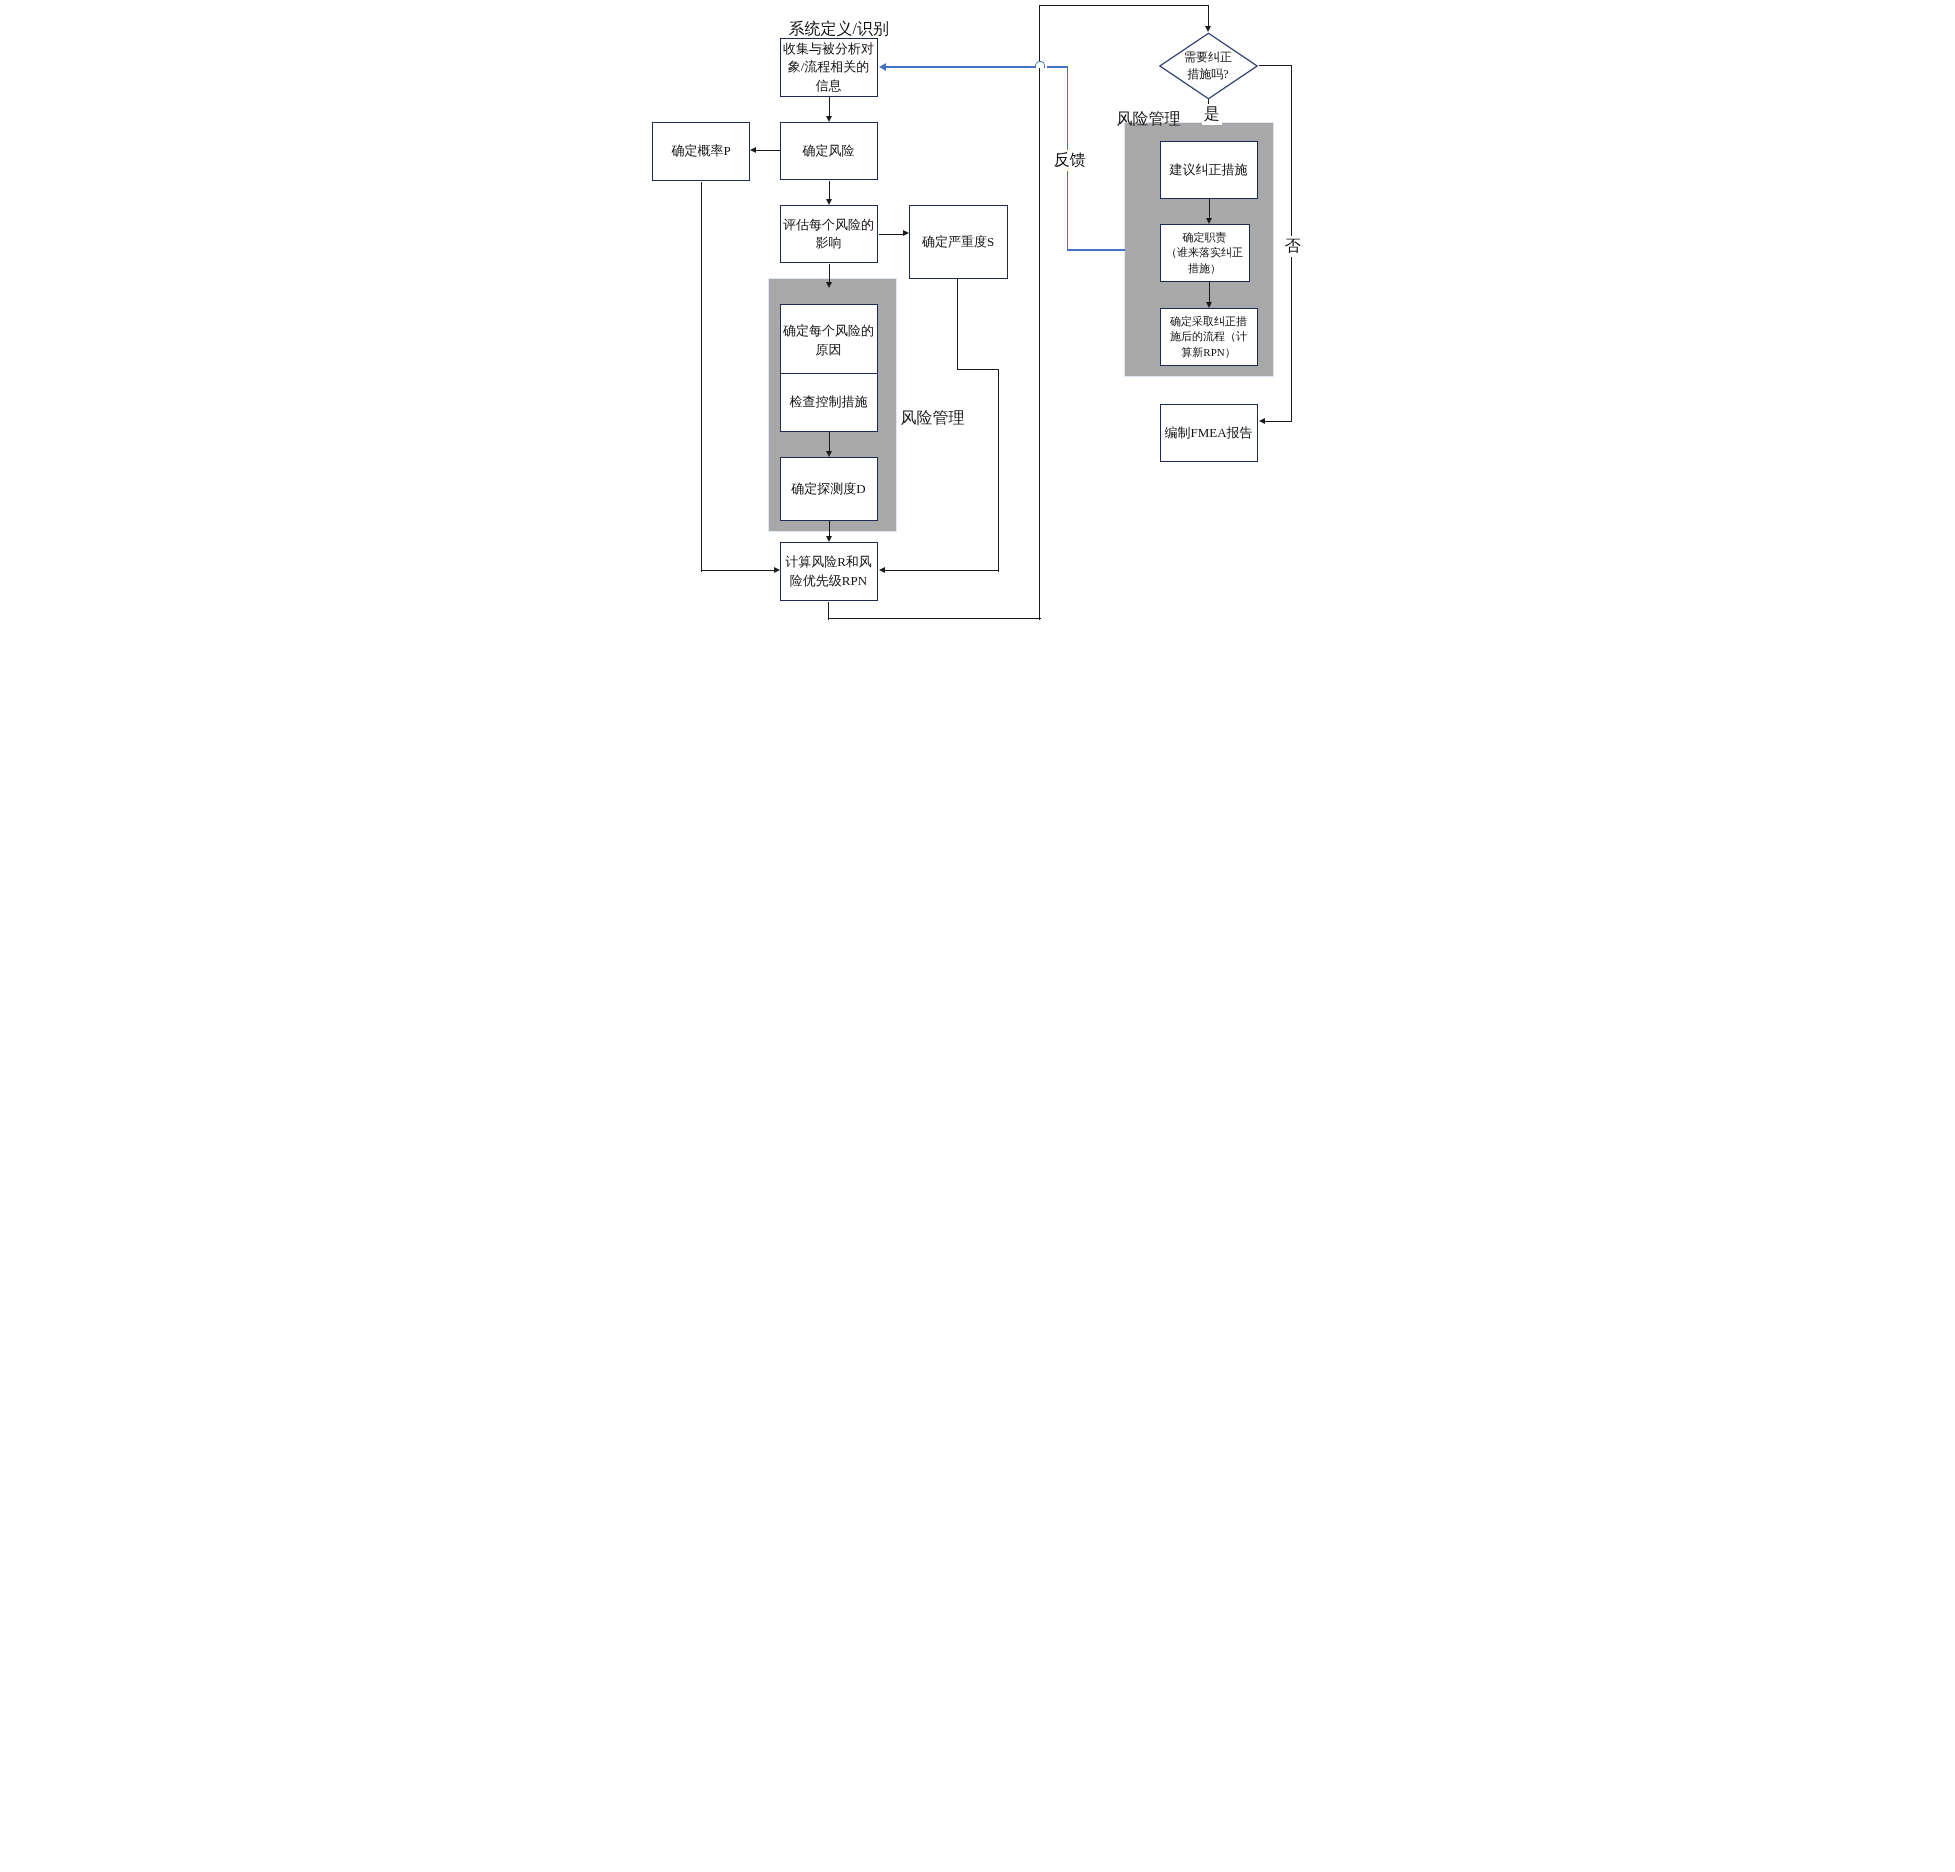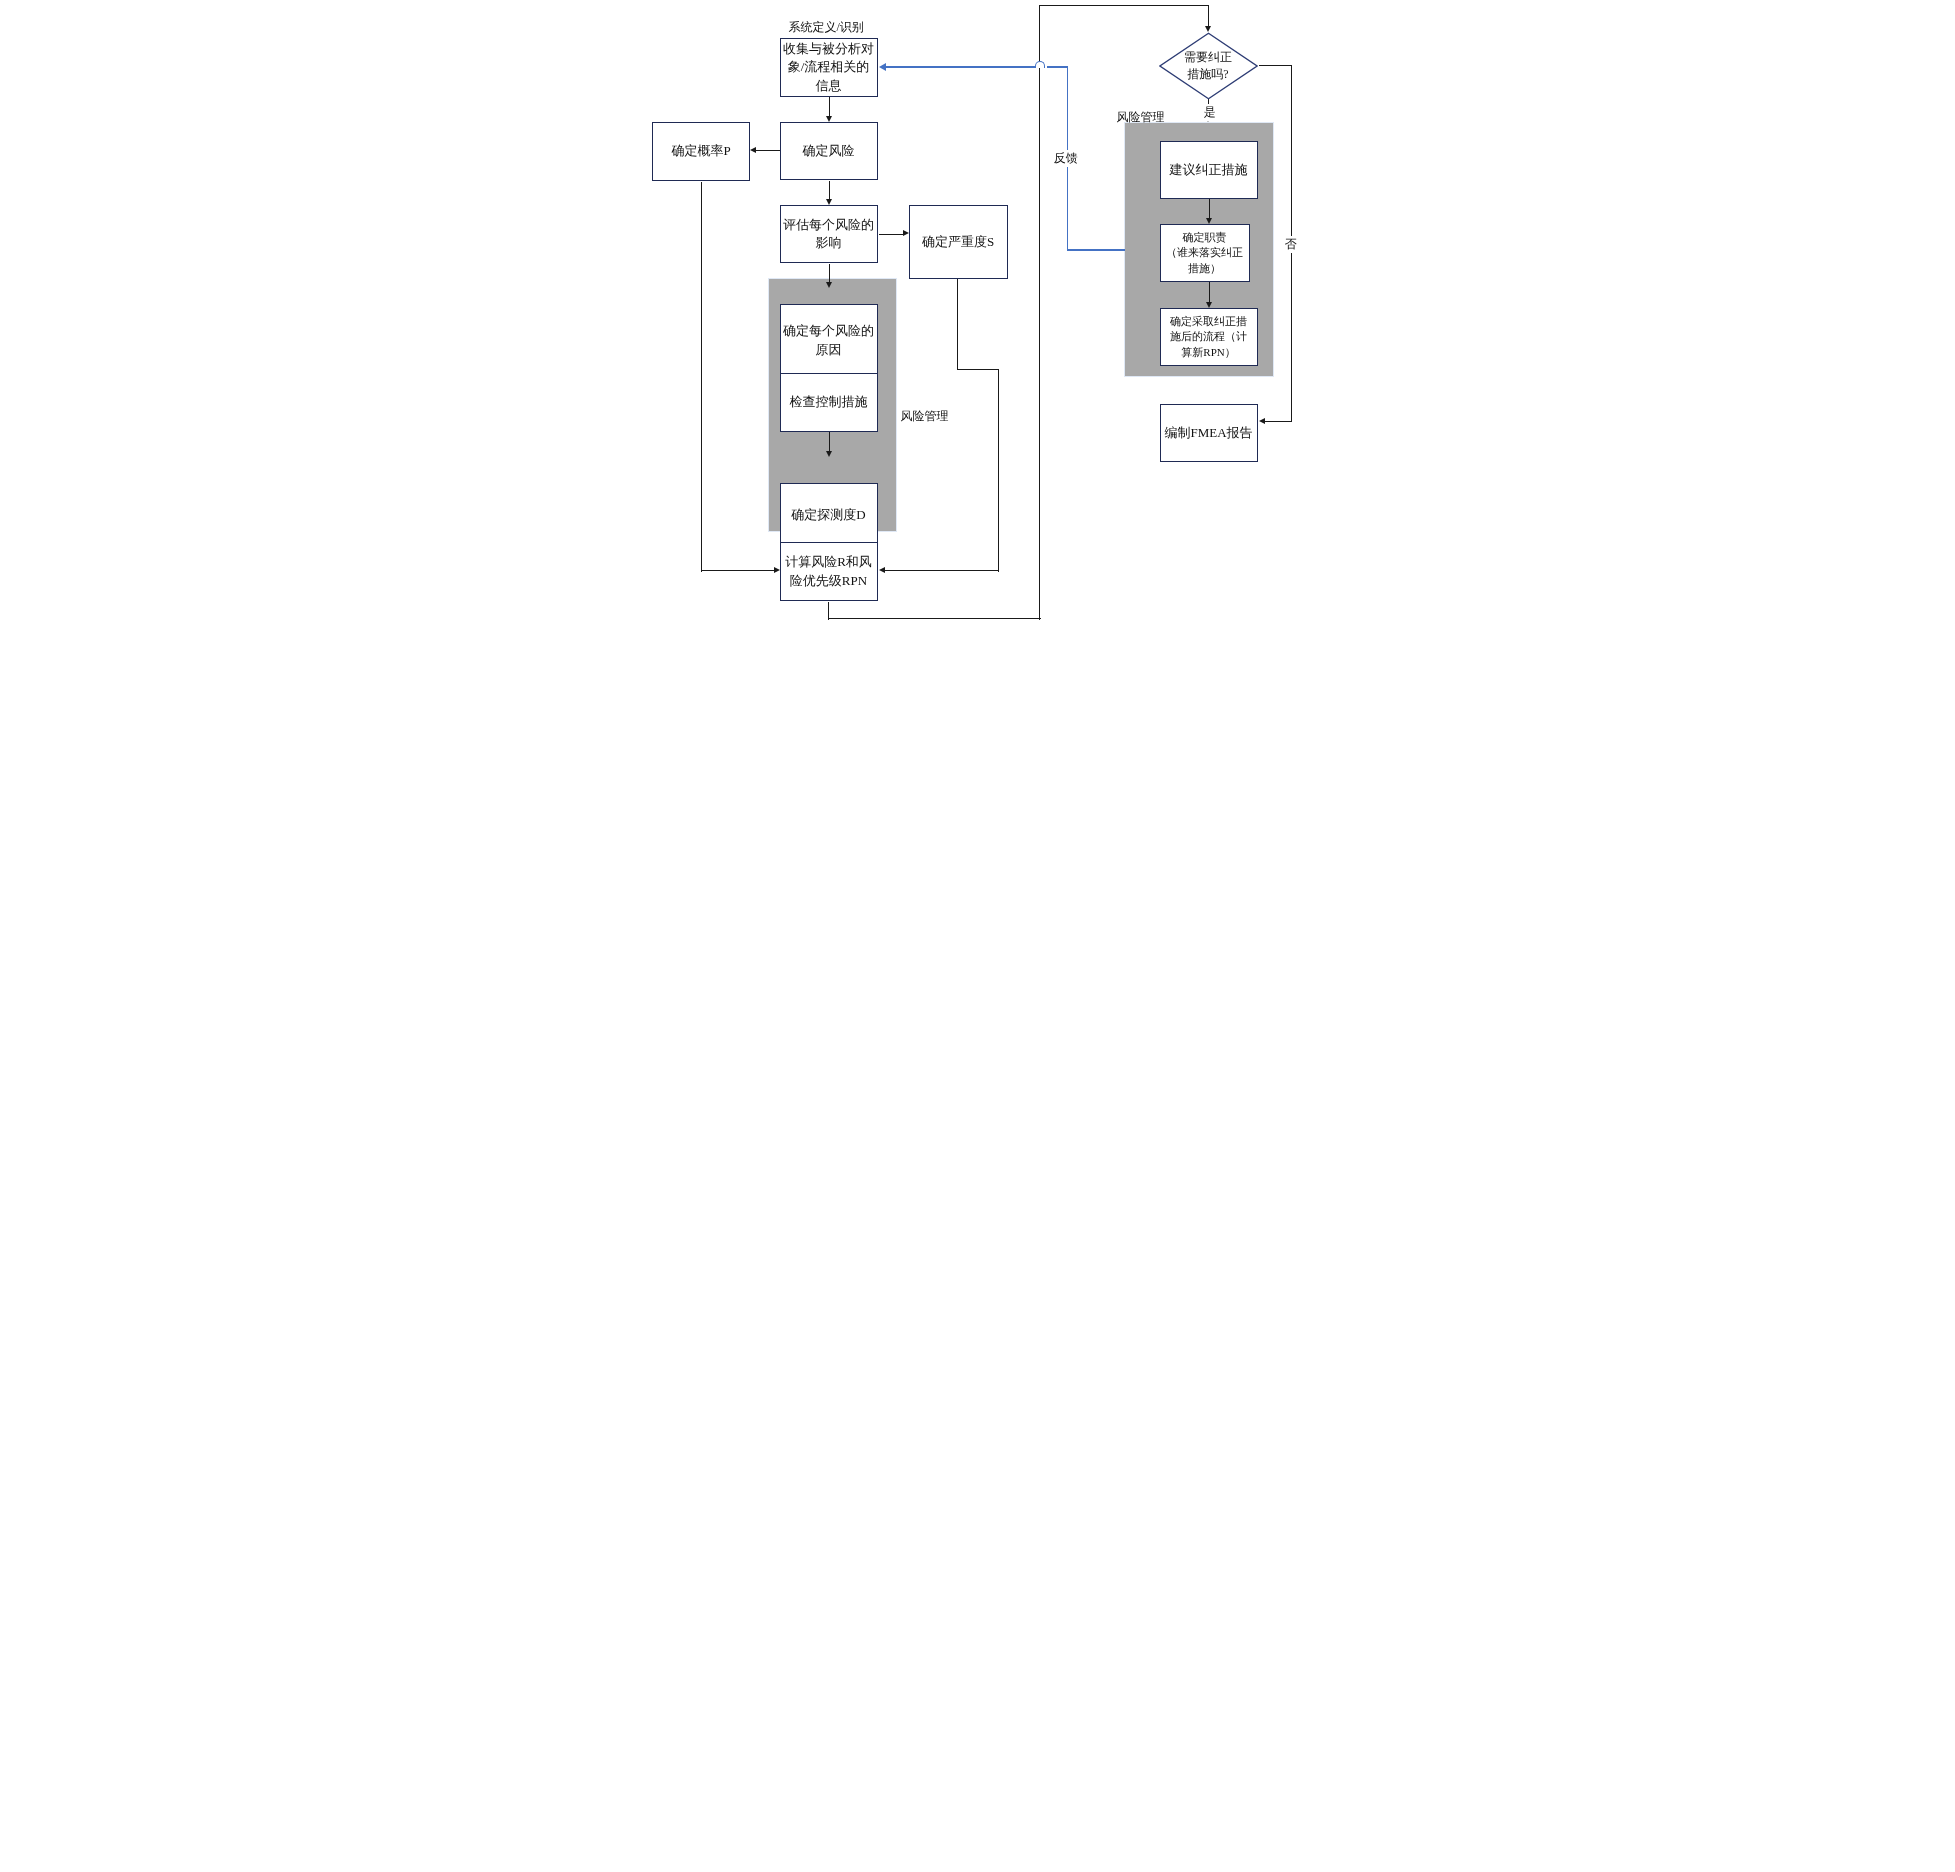--- a/index.html
+++ b/index.html
@@ -23,21 +23,21 @@
   .bhline,.bvline{position:absolute;background:var(--blue);}
   .bhline{height:1.8px;}
   .bvline{width:1.8px;}
   .hop{position:absolute;width:8.3px;height:5.5px;border:1.8px solid var(--blue);border-bottom:none;
        border-radius:6px 6px 0 0;background:#fff;}
   .ah{position:absolute;width:0;height:0;}
   .ah.down{border-left:3.7px solid transparent;border-right:3.7px solid transparent;border-top:6.4px solid var(--line);}
   .ah.left{border-top:3.7px solid transparent;border-bottom:3.7px solid transparent;border-right:6.4px solid var(--line);}
   .ah.right{border-top:3.7px solid transparent;border-bottom:3.7px solid transparent;border-left:6.4px solid var(--line);}
   .ah.bleft{border-top:4.1px solid transparent;border-bottom:4.1px solid transparent;border-right:7.4px solid var(--blue);}
-  .lbl{position:absolute;font-size:12px;white-space:nowrap;}
+  .lbl{position:absolute;font-size:16px;white-space:nowrap;}
   .lbl.online{background:#fff;padding:0 2.3px;text-align:center;}
   .diamond-wrap{position:absolute;}
   .diamond-wrap svg{position:absolute;left:0;top:0;}
   .diamond-wrap polygon{fill:#fff;stroke:var(--diamond);stroke-width:3;}
   .diamond-text{position:absolute;left:0;top:0;width:100%;height:100%;
        display:flex;align-items:center;justify-content:center;text-align:center;
        font-size:12px;line-height:1.4;white-space:pre-line;}
 </style>
 </head>
 <body>
@@ -113,21 +113,21 @@
 象/流程相关的
 信息</div>
   <div class="box" style="left:128px;top:122px;width:98px;height:58px;">确定风险</div>
   <div class="box" style="left:0.5px;top:122px;width:98px;height:59px;">确定概率P</div>
   <div class="box" style="left:128px;top:205px;width:98px;height:58px;">评估每个风险的
 影响</div>
   <div class="box" style="left:257px;top:205px;width:99px;height:74px;text-align:right;">确定严重度S</div>
   <div class="box" style="left:128px;top:304px;width:98px;height:73px;">确定每个风险的
 原因</div>
   <div class="box" style="left:128px;top:373px;width:98px;height:59px;">检查控制措施</div>
-  <div class="box" style="left:128px;top:457px;width:98px;height:64px;margin-top:26px;">确定探测度D</div>
+  <div class="box" style="left:128px;top:457px;width:98px;height:64px;">确定探测度D</div>
   <div class="box" style="left:128px;top:542px;width:98px;height:59px;">计算风险R和风
 险优先级RPN</div>
   <div class="box" style="left:508px;top:141px;width:98px;height:58px;">建议纠正措施</div>
   <div class="box" style="left:508px;top:224px;width:90px;height:58px;font-size:11px;">确定职责
 （谁来落实纠正
 措施）</div>
   <div class="box" style="left:508px;top:308px;width:98px;height:58px;font-size:11px;">确定采取纠正措
 施后的流程（计
 算新RPN）</div>
   <div class="box" style="left:508px;top:392px;width:98px;height:58px;margin-top:12px;">编制FMEA报告</div>

